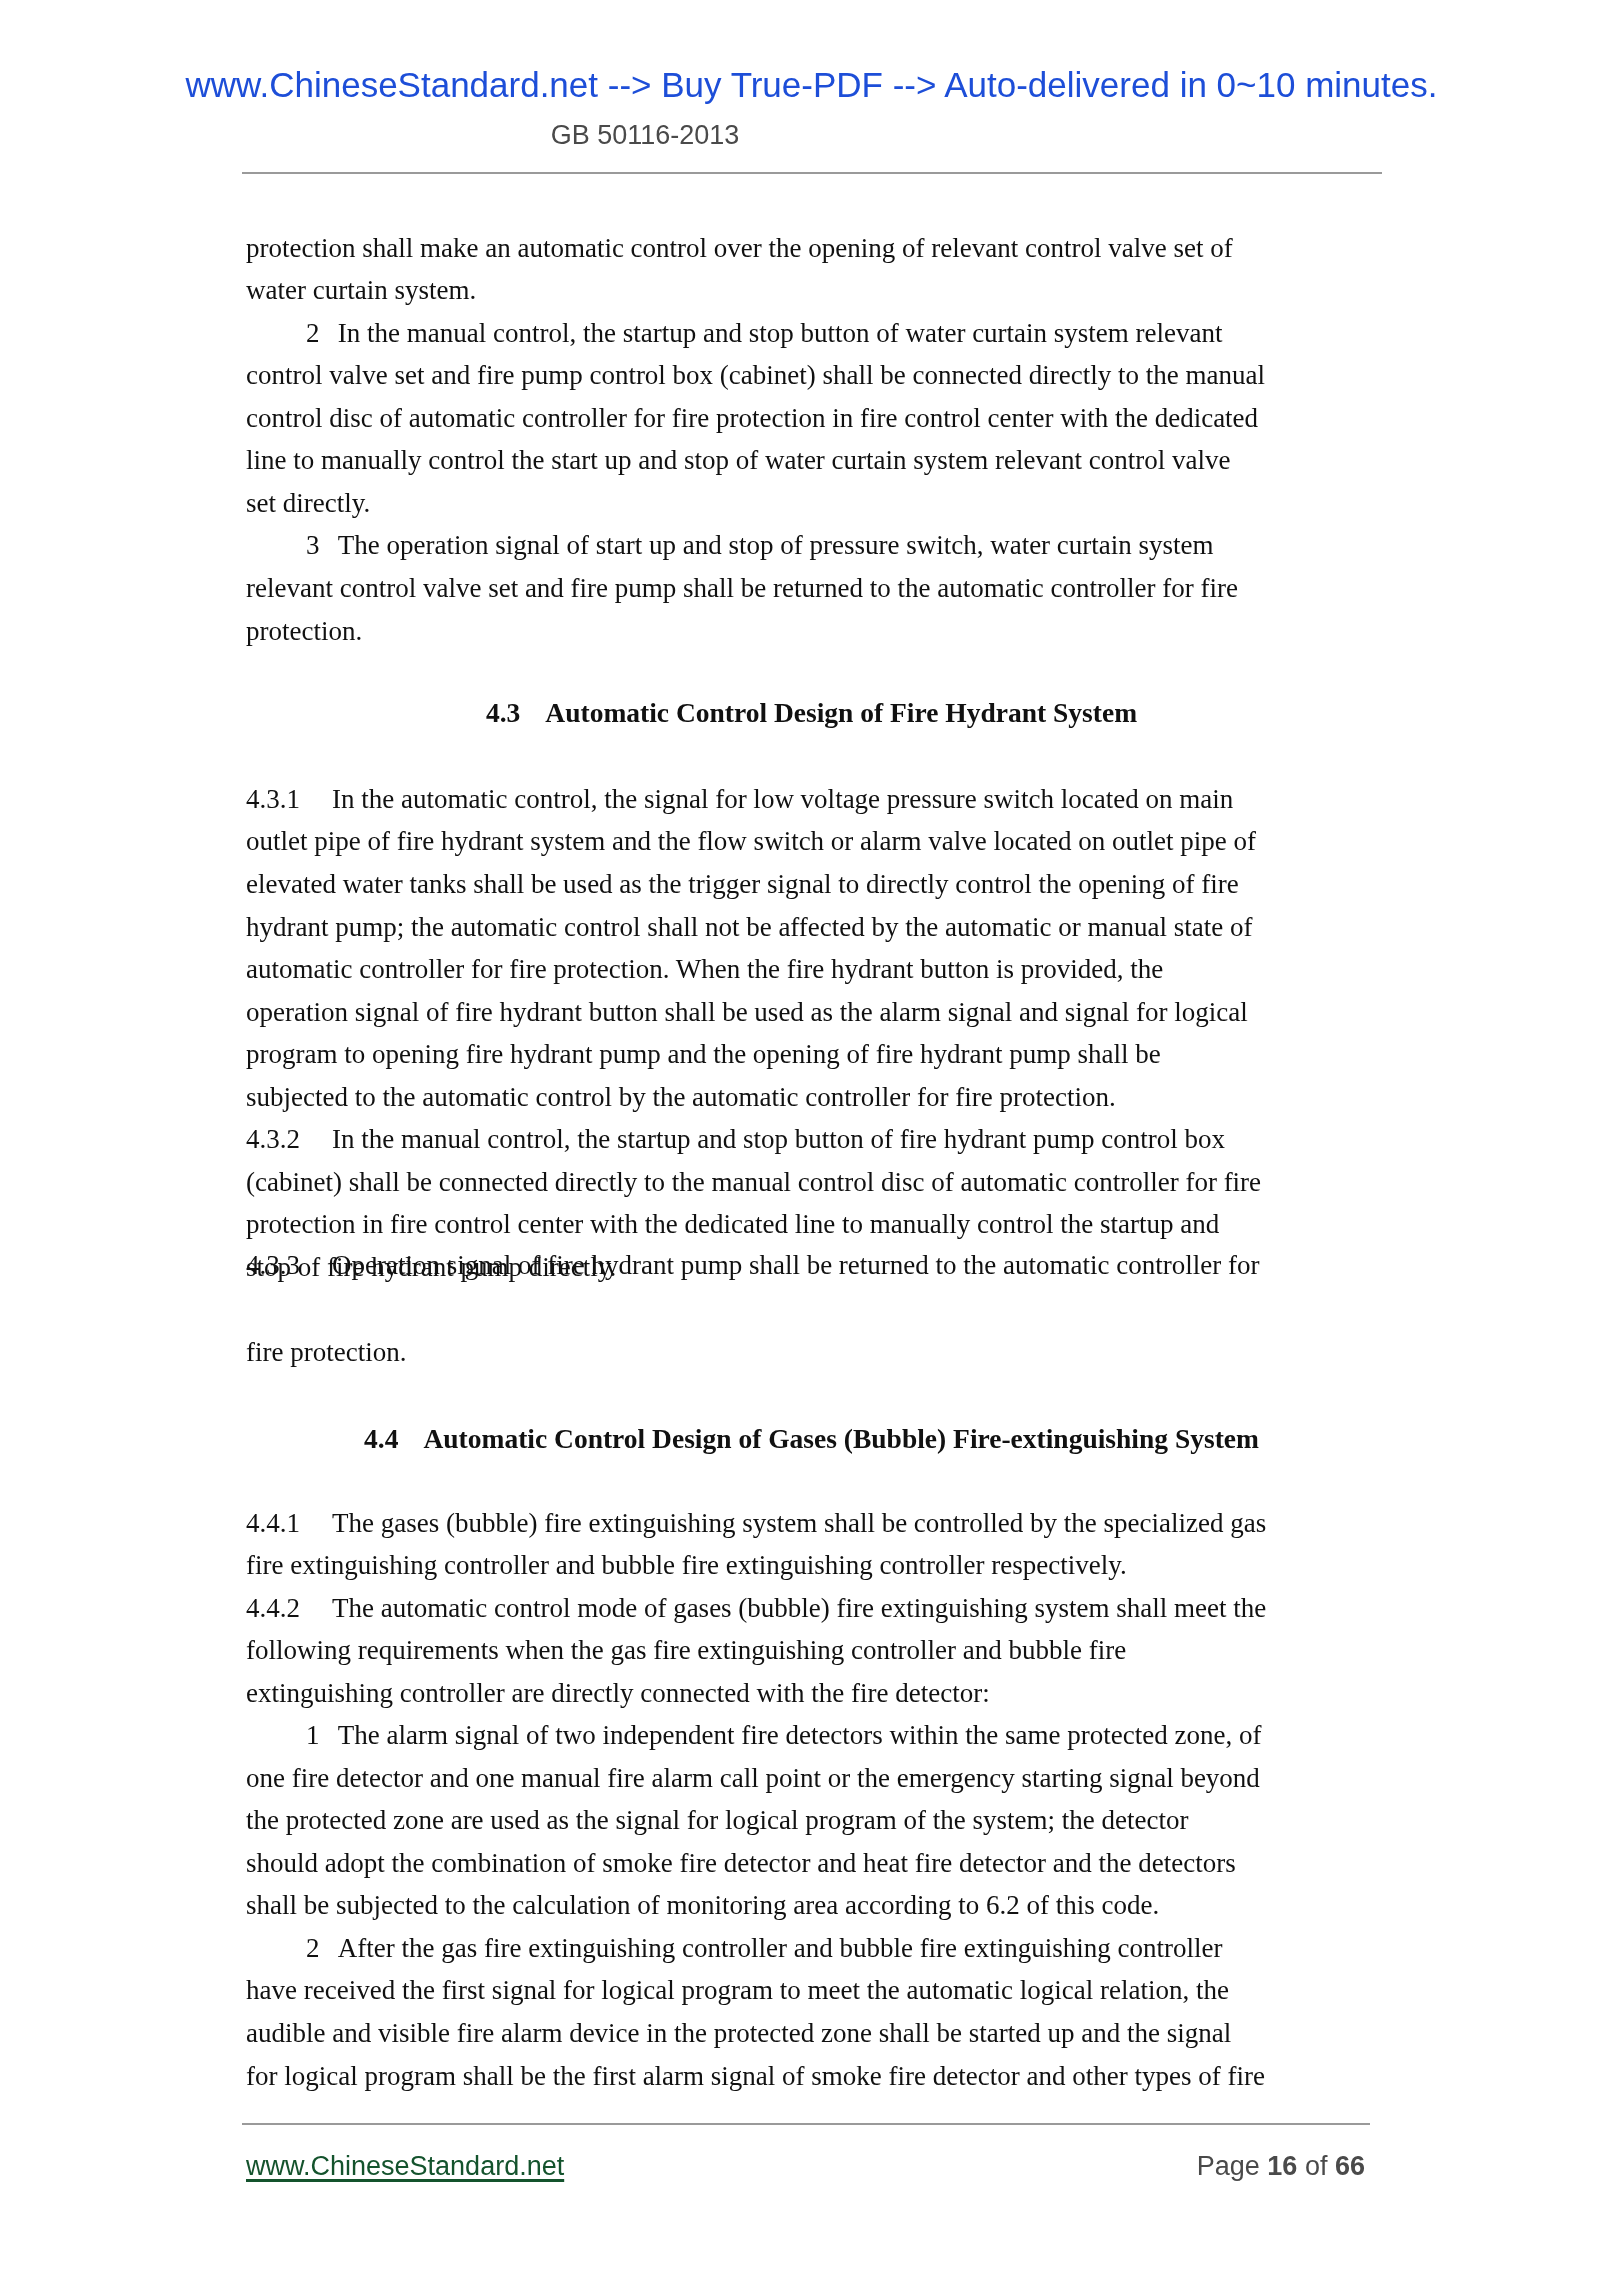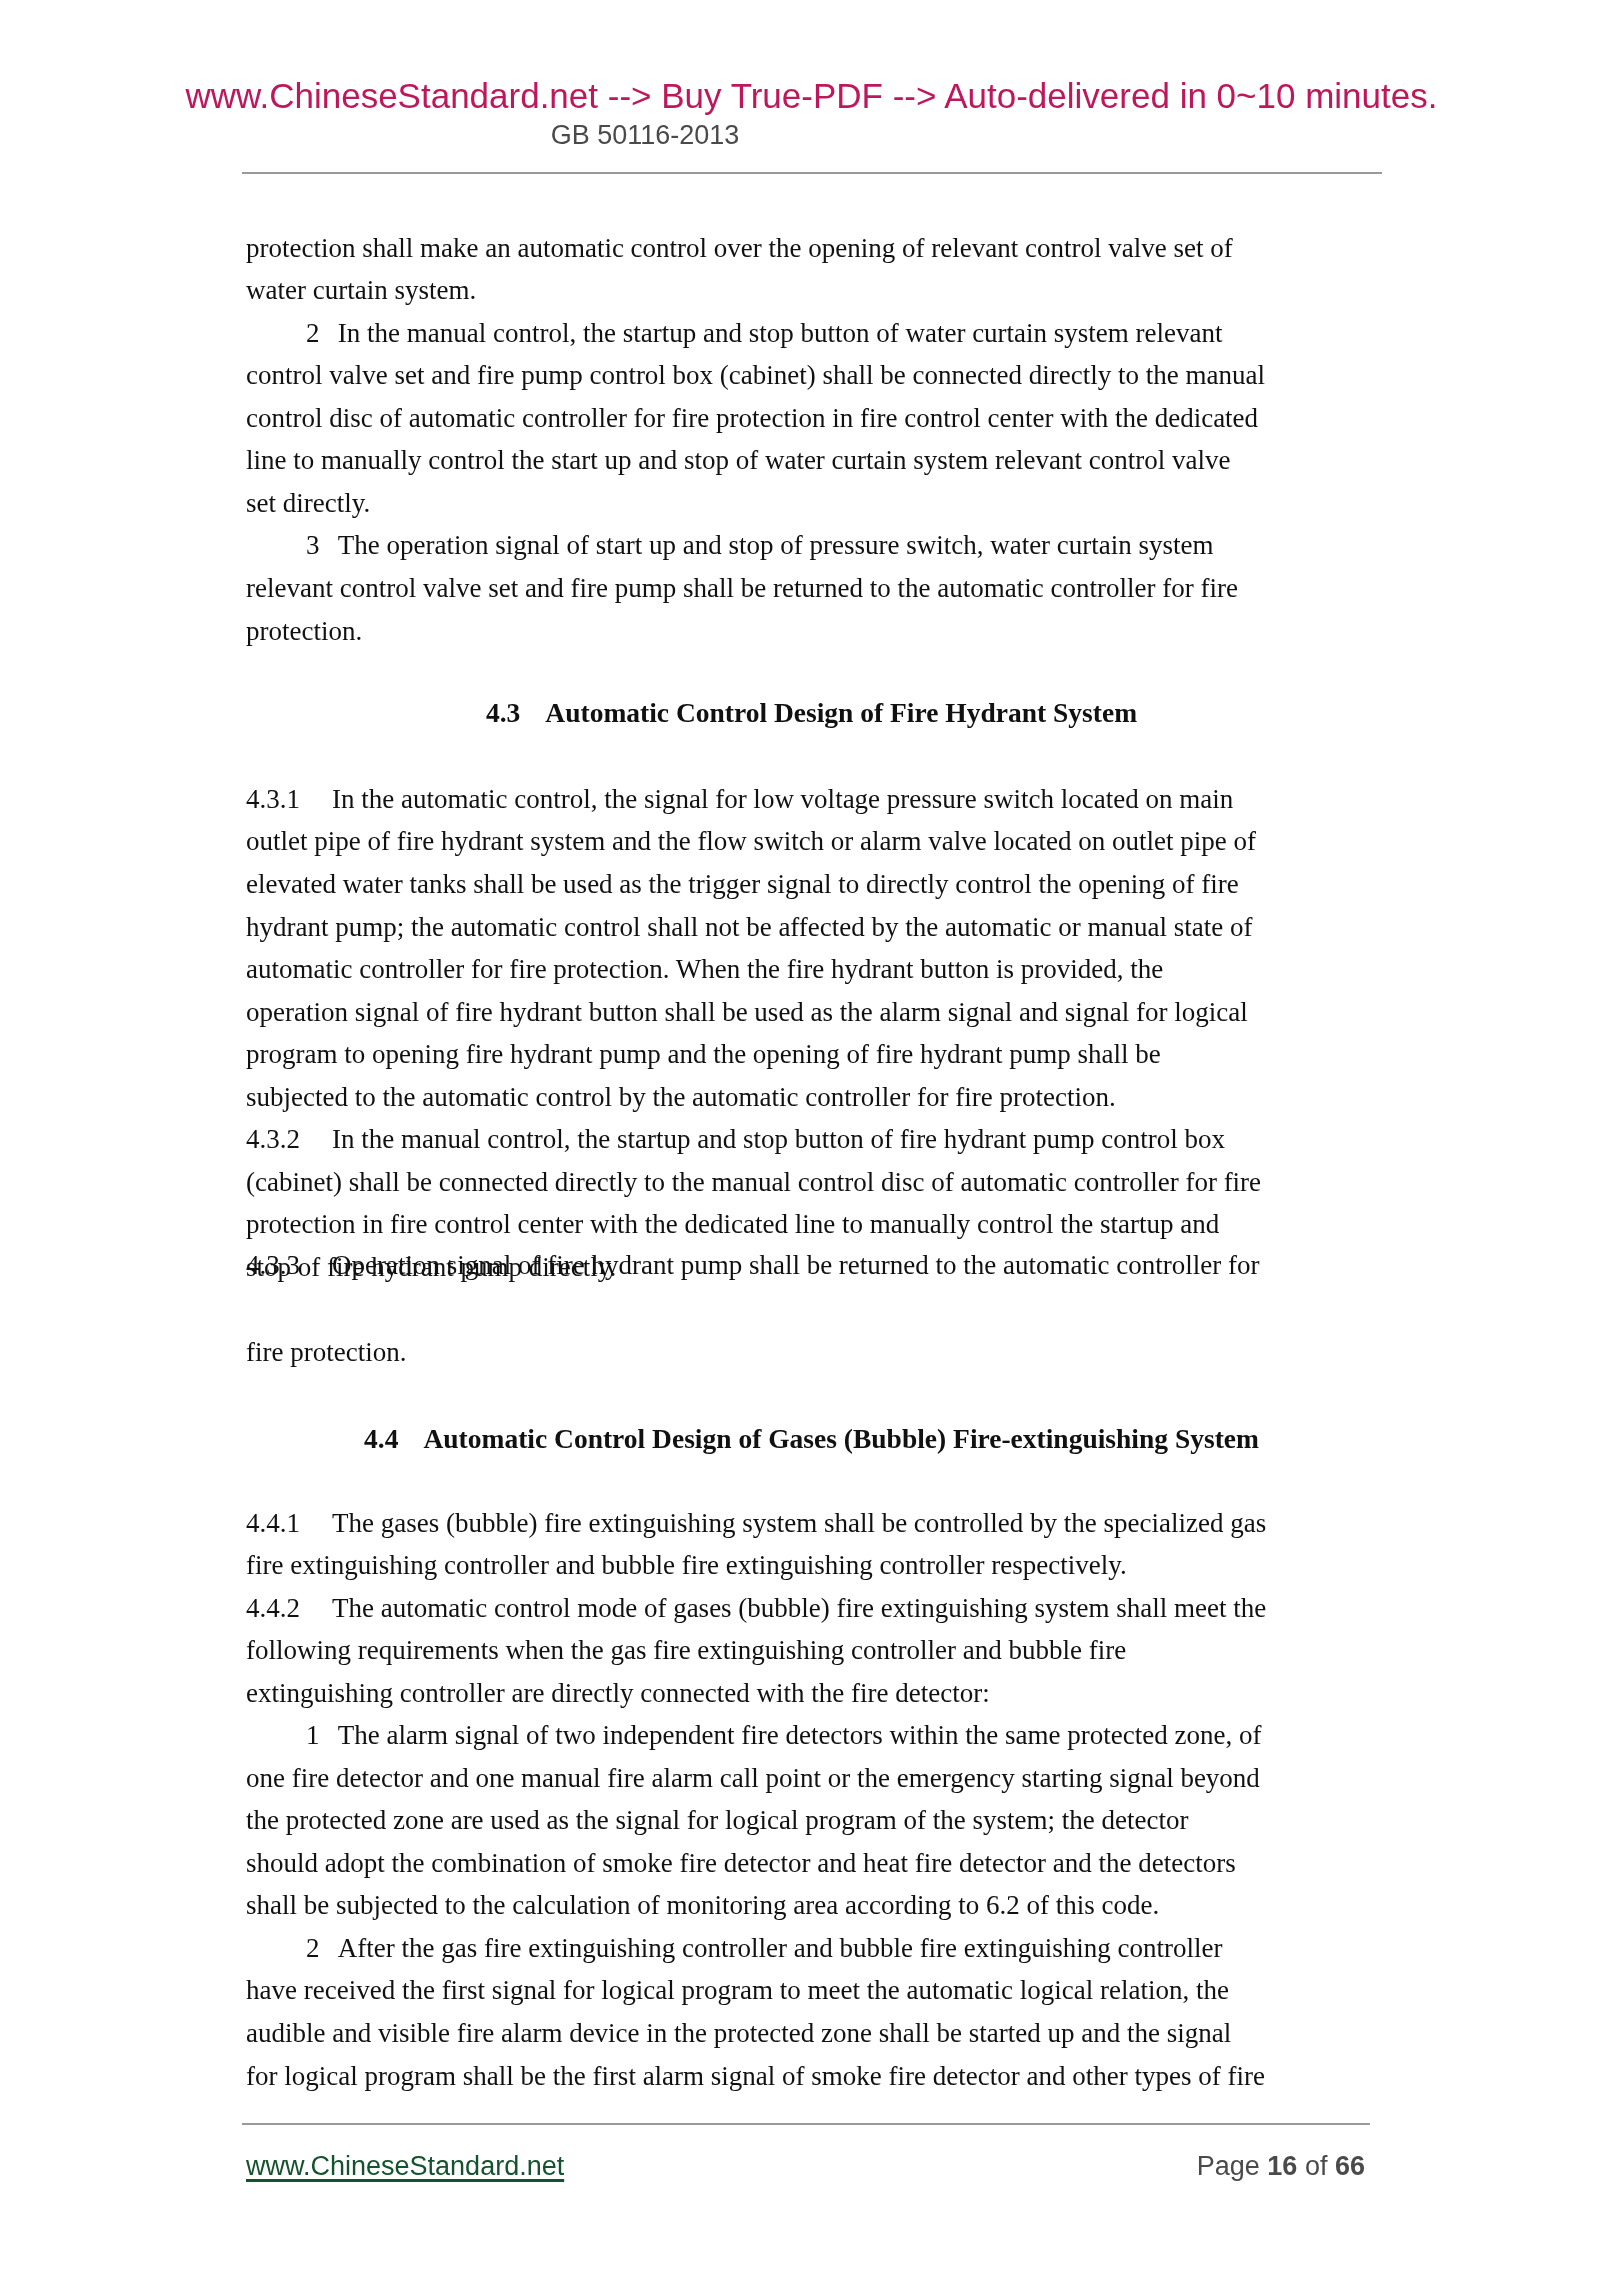--- a/index.html
+++ b/index.html
@@ -1,22 +1,22 @@
 <!DOCTYPE html>
 <html style="font-size:13.3px"><head>
 <meta charset="utf-8">
 <style>
   html, body { margin: 0; padding: 0; background: #ffffff; }
   body { width: 1623px; height: 2295px; position: relative; overflow: hidden; }
   .page { position: absolute; left: 0; top: 0; width: 1623px; height: 2295px; background: #fff; }
 
   .hdr-top {
-    position: absolute; left: 0; width: 1623px; top: 76px;
+    position: absolute; left: 0; width: 1623px; top: 65px;
     text-align: center; font-family: "Liberation Sans", sans-serif;
-    font-size: 35px; line-height: 40px; color: #be185d; white-space: nowrap;
+    font-size: 35px; line-height: 40px; color: #1d4ed8; white-space: nowrap;
   }
   .hdr-code {
     position: absolute; left: 0; width: 1290px; top: 119px;
     text-align: center; font-family: "Liberation Sans", sans-serif;
     font-size: 27px; line-height: 33px; color: #4a4a4a;
   }
   .rule { position: absolute; height: 1.7px; background: #9a9a9a; }
   .rule-top { left: 242px; width: 1140px; top: 172px; }
   .rule-bottom { left: 242px; width: 1128px; top: 2123px; }
 

